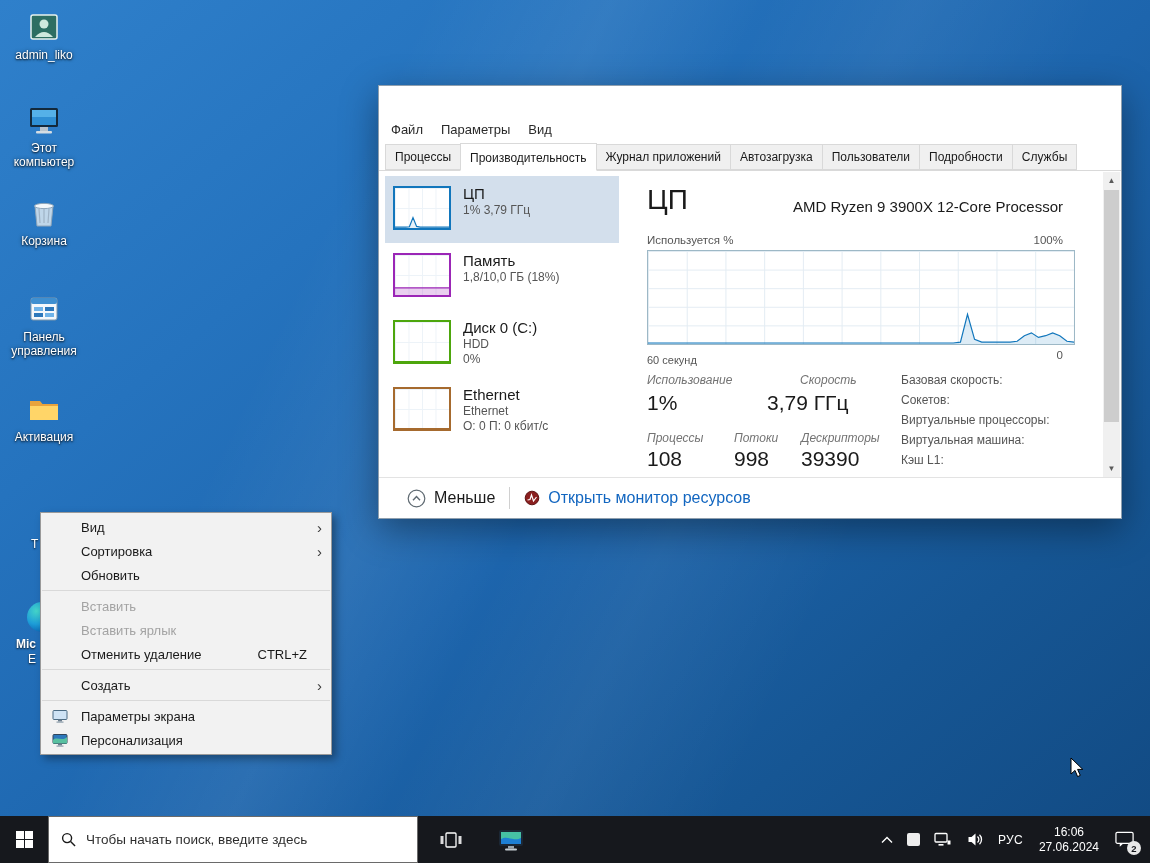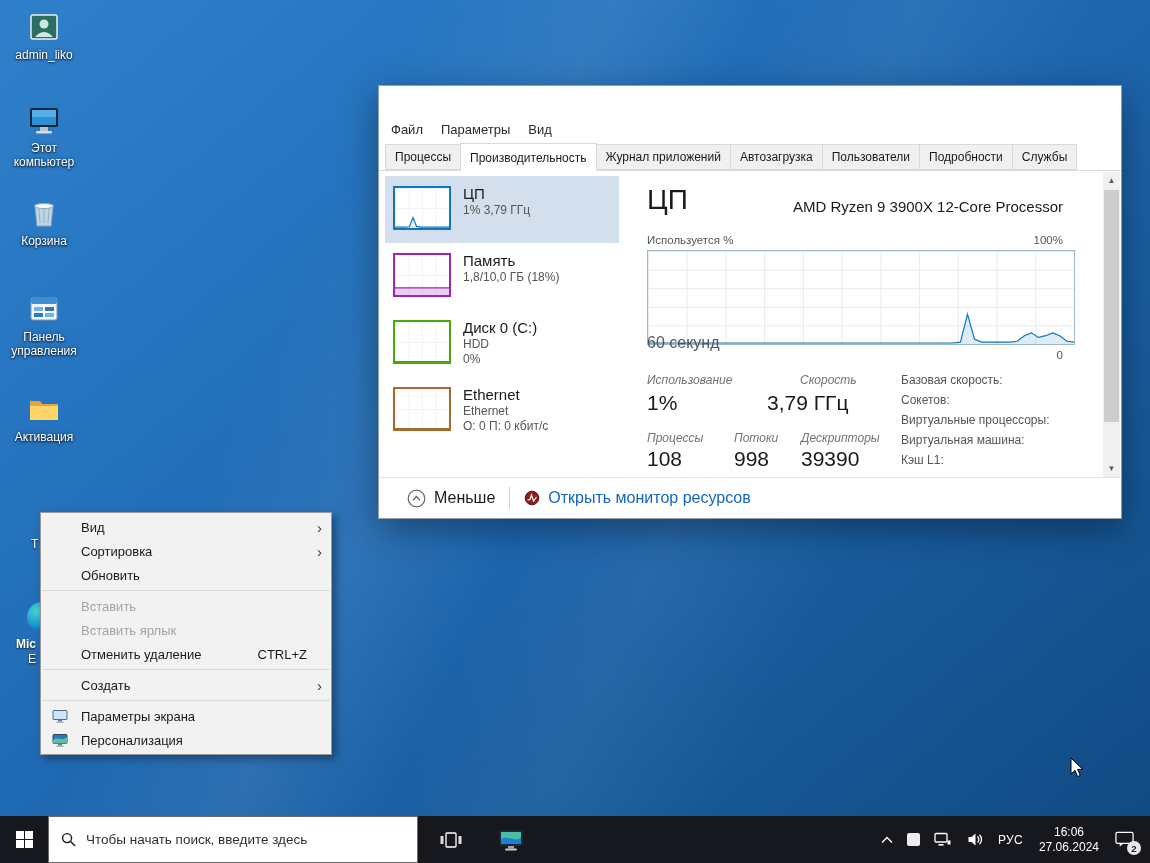--- a/index.html
+++ b/index.html
@@ -73,21 +73,21 @@
   
   .abs { position:absolute; }
   #cpu-heading { left:268px; top:98px; font-size:28px; font-weight:400; }
   #cpu-name { right:58px; top:112px; font-size:15px; }
   #cpu-used-label { left:268px; top:148px; font-size:11.5px; color:#555; }
   #cpu-scale-max { right:58px; top:148px; font-size:11.5px; color:#555; }
   #cpu-graph-box { left:268px; top:164px; width:428px; height:95px; border:1px solid #9db8c6; background:#fff;
     background-image:linear-gradient(to right,#e3ecf3 1px,transparent 1px),linear-gradient(to bottom,#e3ecf3 1px,transparent 1px);
     background-size:calc(100%/11) calc(100%/5); }
   #cpu-graph-box svg { width:100%; height:100%; display:block; }
-  #cpu-xleft { left:268px; top:248px; font-size:16px; color:#555; }
+  #cpu-xleft { left:268px; top:268px; font-size:11px; color:#555; }
   #cpu-xright { right:58px; top:263px; font-size:11.5px; color:#555; }
   .stat-label { font-size:12px; color:#737373;font-style:italic; }
   .stat-value { font-size:21px; color:#1a1a1a; }
   #lbl-usage { left:268px; top:287px; } #val-usage { left:268px; top:305px; }
   #lbl-speed { left:388px; top:287px;margin-left:33px; } #val-speed { left:388px; top:305px; }
   #lbl-proc { left:268px; top:345px; } #val-proc { left:268px; top:361px; }
   #lbl-thr  { left:355px; top:345px; } #val-thr  { left:355px; top:361px; }
   #lbl-hnd  { left:422px; top:345px; } #val-hnd  { left:422px; top:361px; }
   .info-label { left:522px; font-size:12px; color:#555; }
 

